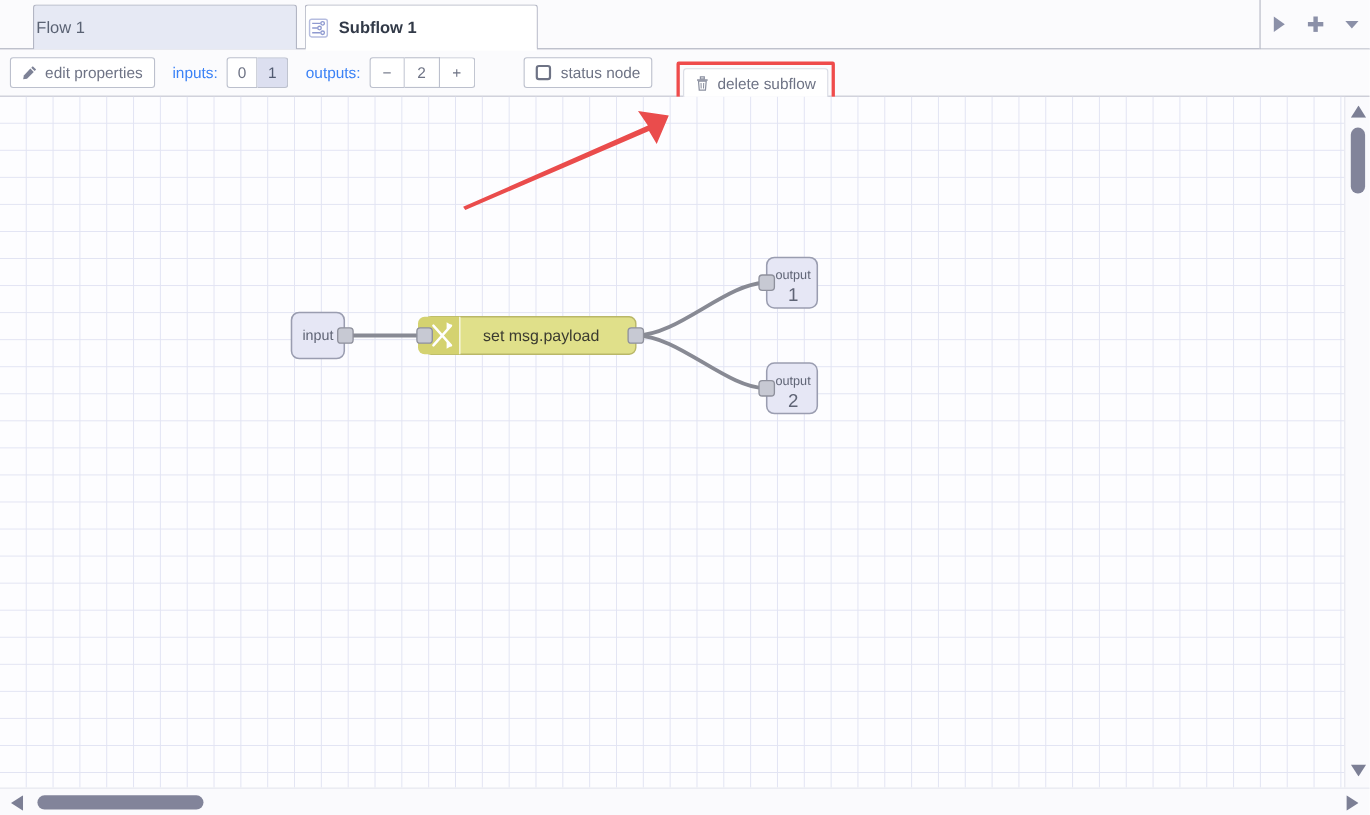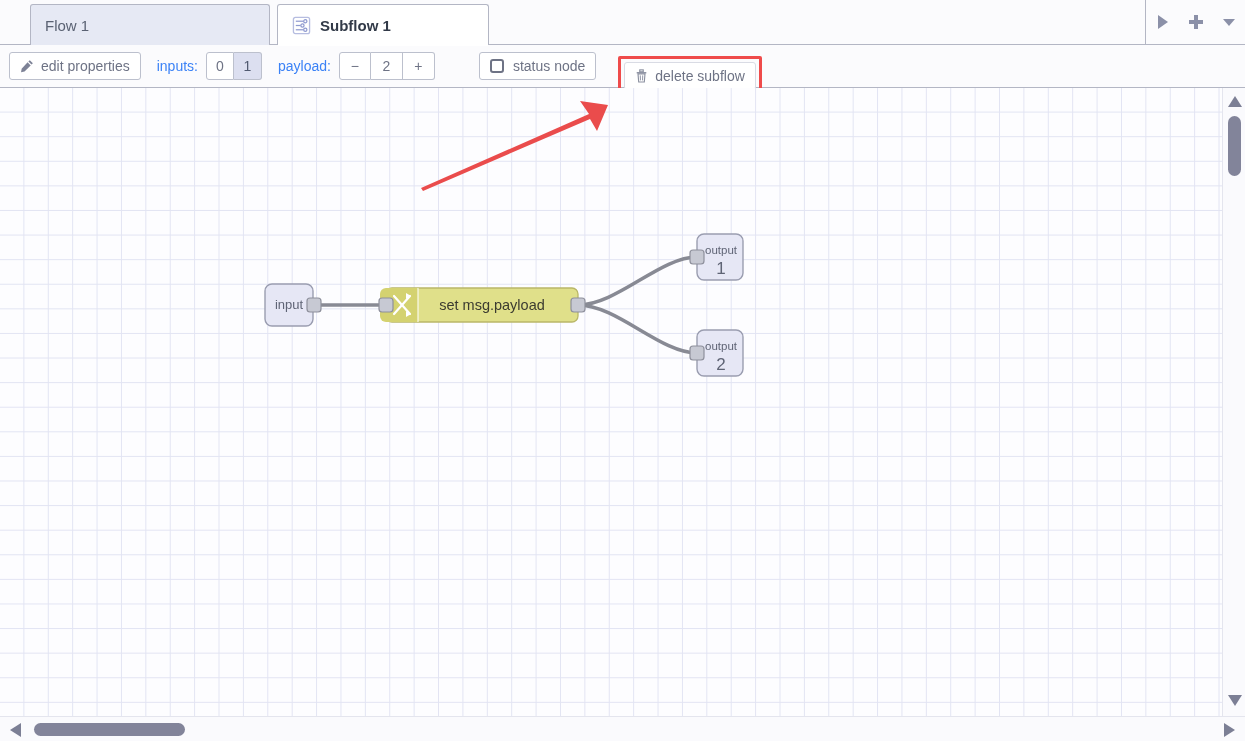--- a/index.html
+++ b/index.html
@@ -23,21 +23,21 @@
     height: 45px; width: 1145px;
     border-bottom: 1px solid #b3b6c4;
   }
   .tab {
     position: absolute; top: 4px; height: 41px;
     border: 1px solid #b3b6c4;
     border-bottom: none;
     border-top-left-radius: 3px;
     border-top-right-radius: 3px;
     display: flex; align-items: center;
-    padding: 0 14px;
+    padding: 0 2px;
     font-size: 15px;
     color: #4b5262;
     cursor: pointer;
     white-space: nowrap;
   }
   .tab-inactive {
     left: 30px; width: 240px;
     background: #e6e9f4;
     color: #5a6273;
   }
@@ -220,21 +220,21 @@
     </svg>
     <span>edit properties</span>
   </div>
 
   <span class="tb-label">inputs:</span>
   <div class="seg-group">
     <div class="seg">0</div>
     <div class="seg selected">1</div>
   </div>
 
-  <span class="tb-label">payload:</span>
+  <span class="tb-label">outputs:</span>
   <div class="seg-group">
     <div class="seg wide">−</div>
     <div class="seg wide">2</div>
     <div class="seg wide">+</div>
   </div>
 
   <div class="tb-button" style="margin-left:44px;">
     <span class="checkbox-box"></span>
     <span>status node</span>
   </div>

